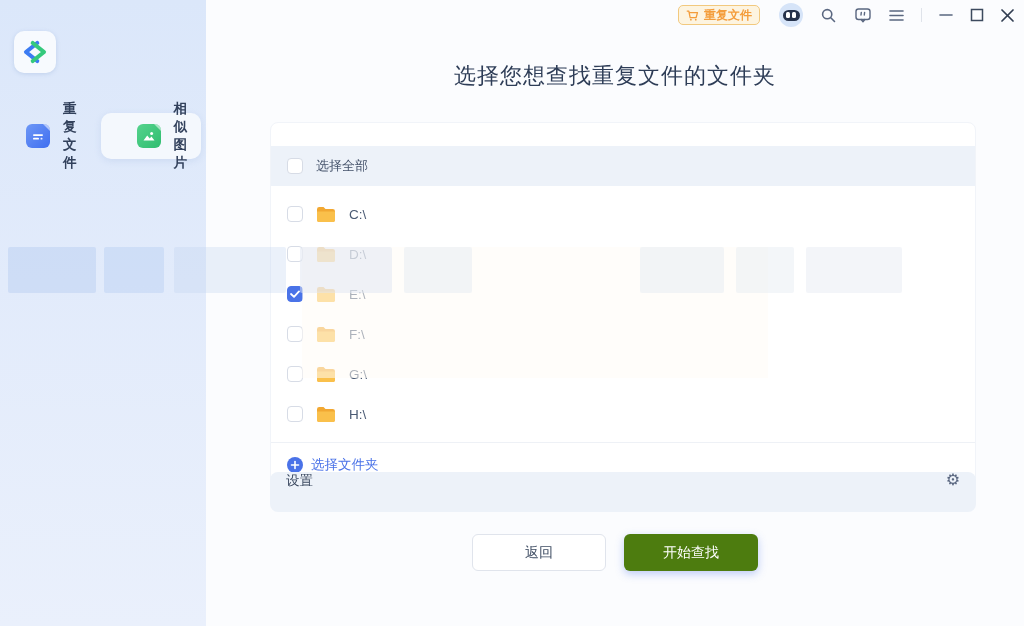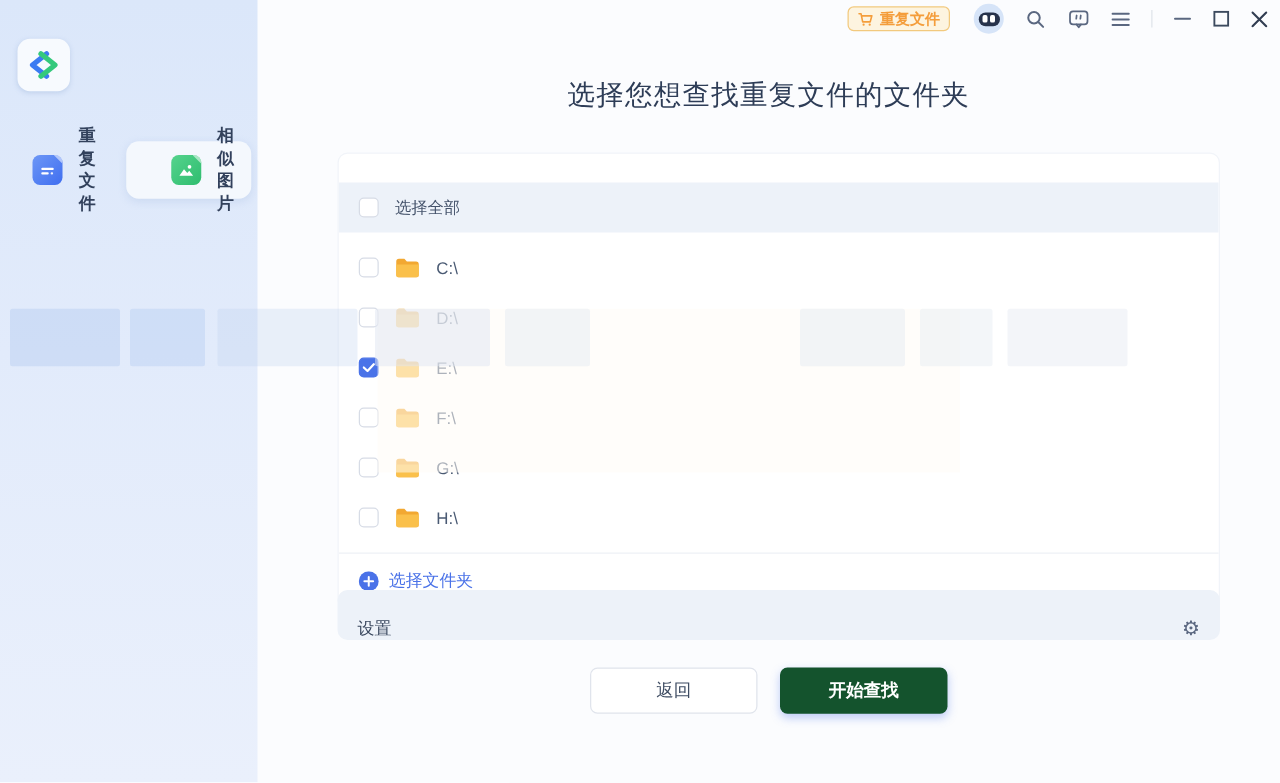--- a/index.html
+++ b/index.html
@@ -35,26 +35,26 @@
   .panel-header{height:40px;background:#edf2f9;display:flex;align-items:center;gap:13px;padding:0 16px;font-size:13px;color:#45536b;margin-top:23px;}
   .rows{padding:8px 0;}
   .drive-row{height:40px;display:flex;align-items:center;gap:13px;padding:0 16px;cursor:pointer;}
   .drive-label{font-size:13.5px;color:#4a5a73;}
   .checkbox{width:16px;height:16px;border-radius:4px;border:1.5px solid #d7dce6;background:#fff;box-sizing:border-box;display:flex;align-items:center;justify-content:center;flex:none;cursor:pointer;}
   .checkbox svg{visibility:hidden;}
   .checkbox.checked{background:#4a73e8;border-color:#4a73e8;}
   .checkbox.checked svg{visibility:visible;}
   .panel-footer{height:44px;border-top:1px solid #eef1f6;display:flex;align-items:center;gap:8px;padding:0 16px;cursor:pointer;}
   .add-label{color:#4a72e8;font-size:13.5px;}
-  .settings-bar{position:absolute;left:270px;top:472px;width:706px;height:40px;background:#edf2f9;border-radius:8px;box-sizing:border-box;display:flex;align-items:flex-end;justify-content:space-between;padding:0 16px;font-size:13.5px;color:#39475e;z-index:1;}
+  .settings-bar{position:absolute;left:270px;top:472px;width:706px;height:40px;background:#edf2f9;border-radius:8px;box-sizing:border-box;display:flex;align-items:flex-start;justify-content:space-between;padding:0 16px;font-size:13.5px;color:#39475e;z-index:1;}
   .gear{font-size:16px;color:#5a6780;cursor:pointer;line-height:1;}
   .actions{position:absolute;left:206px;right:0;top:534px;display:flex;justify-content:center;gap:18px;z-index:1;}
   .btn{width:134px;height:37px;border-radius:6px;font-size:14px;display:flex;align-items:center;justify-content:center;cursor:pointer;box-sizing:border-box;font-family:inherit;}
   .btn-back{background:#ffffff;border:1px solid #e0e4ec;color:#3f4d63;}
-  .btn-primary{background:#14532d;border:none;color:#ffffff;box-shadow:0 3px 8px rgba(74,115,232,.35);font-weight:bold;}
+  .btn-primary{background:#4d7c0f;border:none;color:#ffffff;box-shadow:0 3px 8px rgba(74,115,232,.35);}
 
   
   .watermark{position:absolute;z-index:2;pointer-events:none;}
   .wm-soft{left:302px;top:247px;width:466px;height:131px;background:rgba(255,252,245,.55);}
   .wm-block{top:247px;height:46px;border-radius:2px;}
   .wm-b1{left:8px;width:88px;background:rgba(168,195,238,.35);}
   .wm-b2{left:104px;width:60px;background:rgba(168,195,238,.32);}
   .wm-b3{left:174px;width:112px;background:rgba(190,210,240,.30);}
   .wm-b4{left:300px;width:92px;background:rgba(223,230,241,.50);}
   .wm-b5{left:404px;width:68px;background:rgba(223,230,241,.42);}

